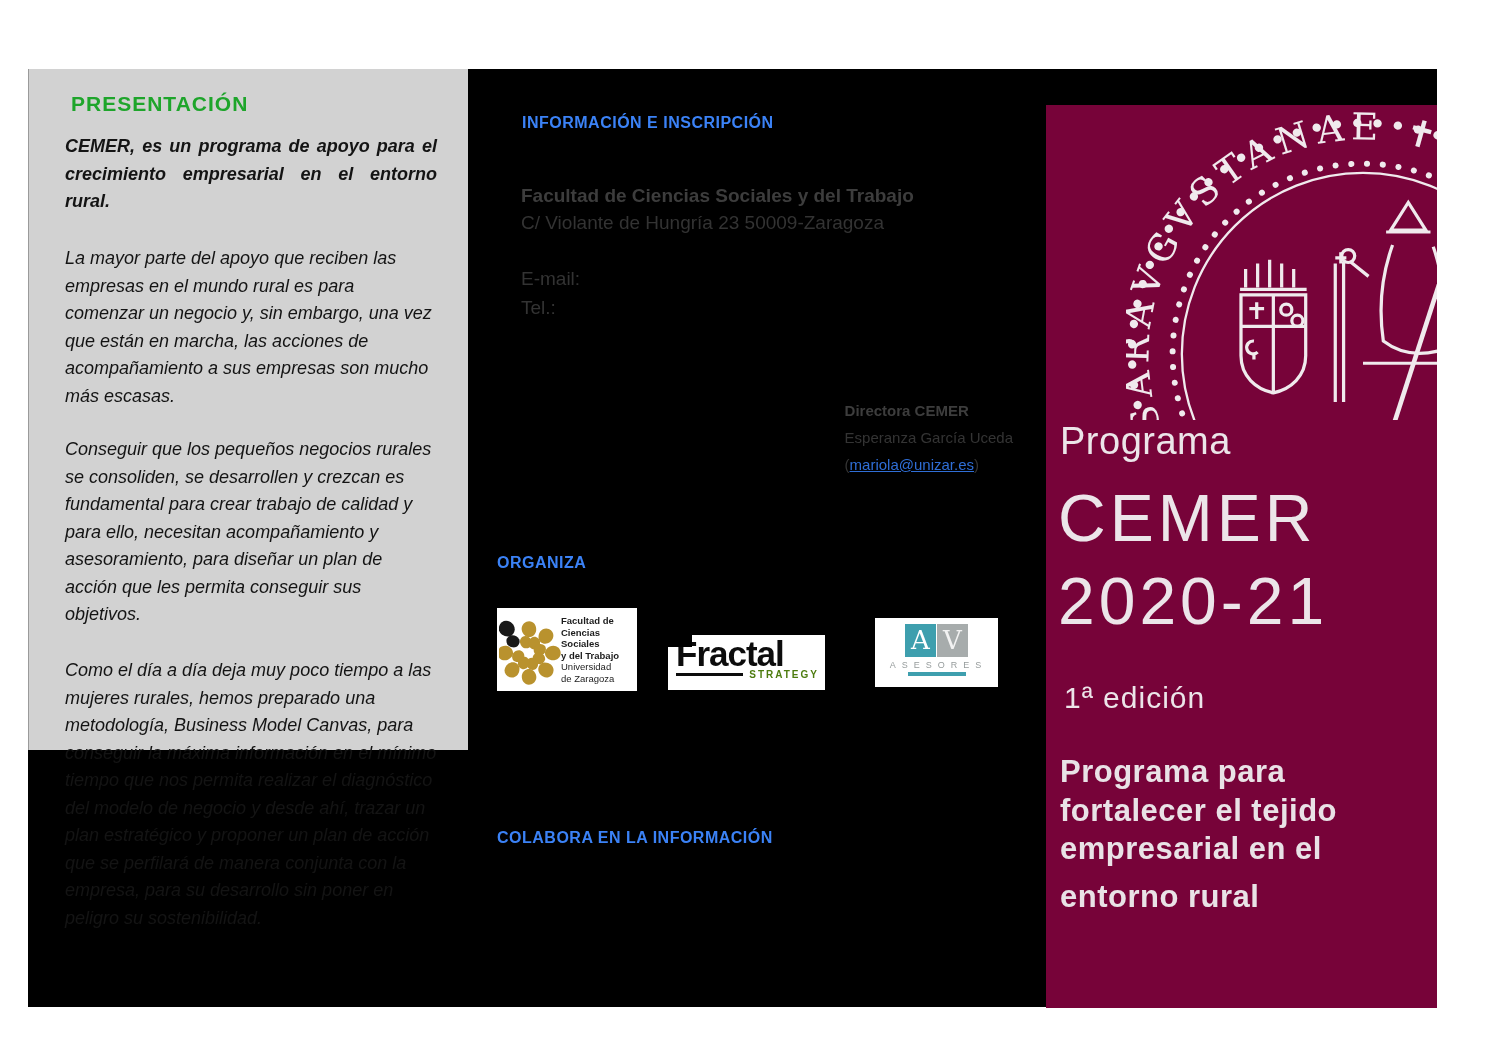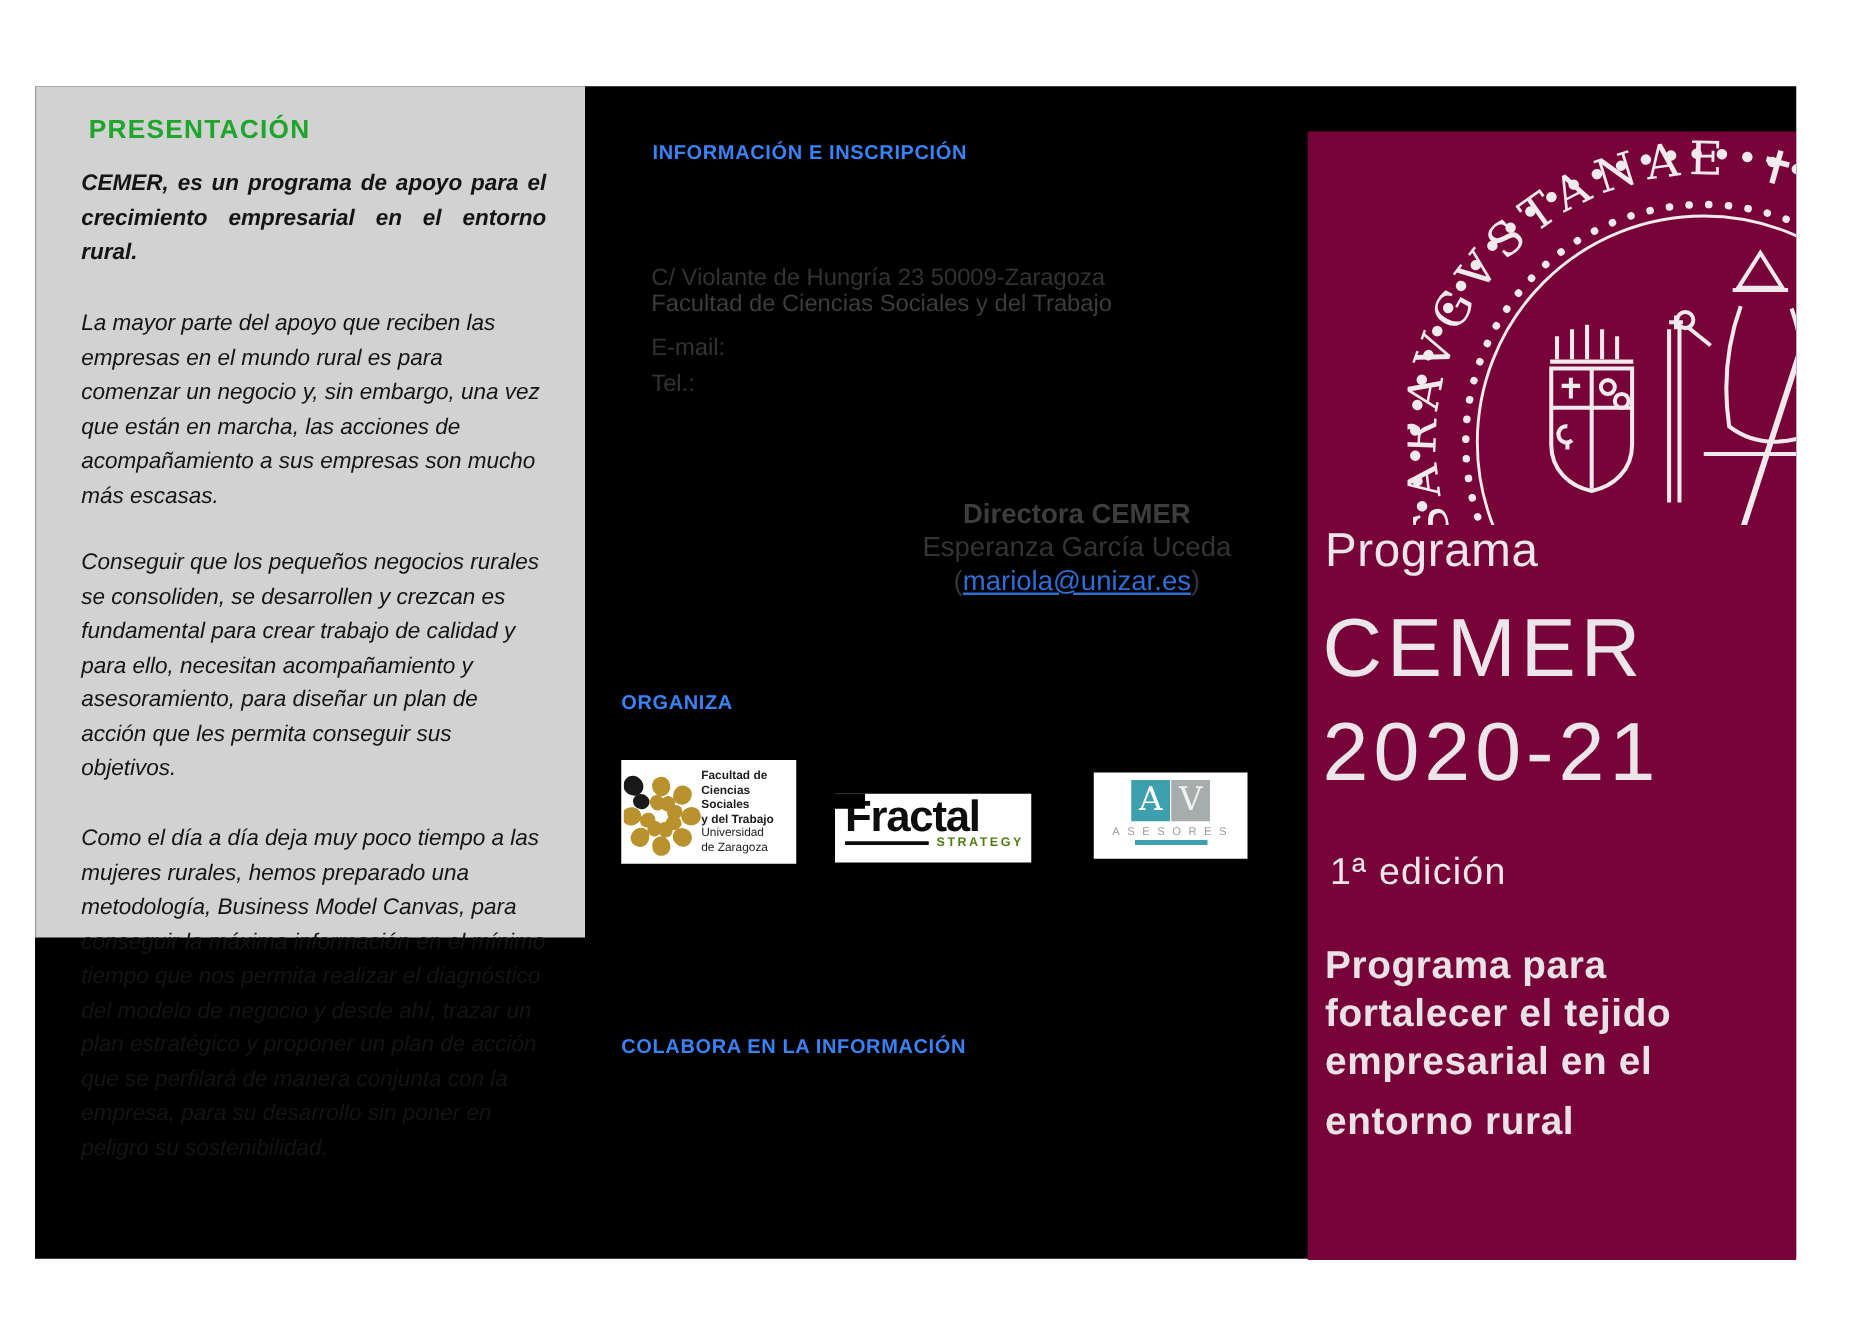--- a/index.html
+++ b/index.html
@@ -22,26 +22,26 @@
   .gp-p2{top:176px;}
   .gp-p3{top:367px;}
   .gp-p4{top:588px;}
 
   
   .bp-heading{position:absolute;font-size:16px;font-weight:bold;letter-spacing:.5px;color:#3b82f6;}
   .bp-info{left:494px;top:45px;}
   .bp-organiza{left:469px;top:485px;}
   .bp-colabora{left:469px;top:760px;}
   .bp-line{position:absolute;left:493px;font-size:19px;color:#333333;}
-  .bp-line.bold{font-weight:normal;color:#3d3d3d;margin-top:48px;}
+  .bp-line.bold{font-weight:bold;color:#3d3d3d;}
   .bp-faculty{top:116px;}
   .bp-address{top:143px;}
   .bp-email{top:199px;}
   .bp-tel{top:228px;}
-  .bp-director{position:absolute;right:452px;top:328px;text-align:center;font-size:22px;
+  .bp-director{position:absolute;right:424px;top:328px;text-align:left;font-size:15px;
                line-height:27px;color:#343434;}
   .bp-director .t{font-weight:bold;color:#3d3d3d;}
   .bp-director a{color:#2f6ed6;text-decoration:underline;}
   .bp-director .paren{color:#343434;}
 
   
   .logo-box{position:absolute;background:#ffffff;}
   .logo-faculty{left:469px;top:539px;width:140px;height:83px;display:flex;align-items:center;}
   .logo-faculty .flower{width:62px;height:78px;margin-left:2px;flex:0 0 auto;}
   .logo-faculty .txt{font-size:9.5px;line-height:11.5px;color:#1c1c1c;padding-right:2px;}

